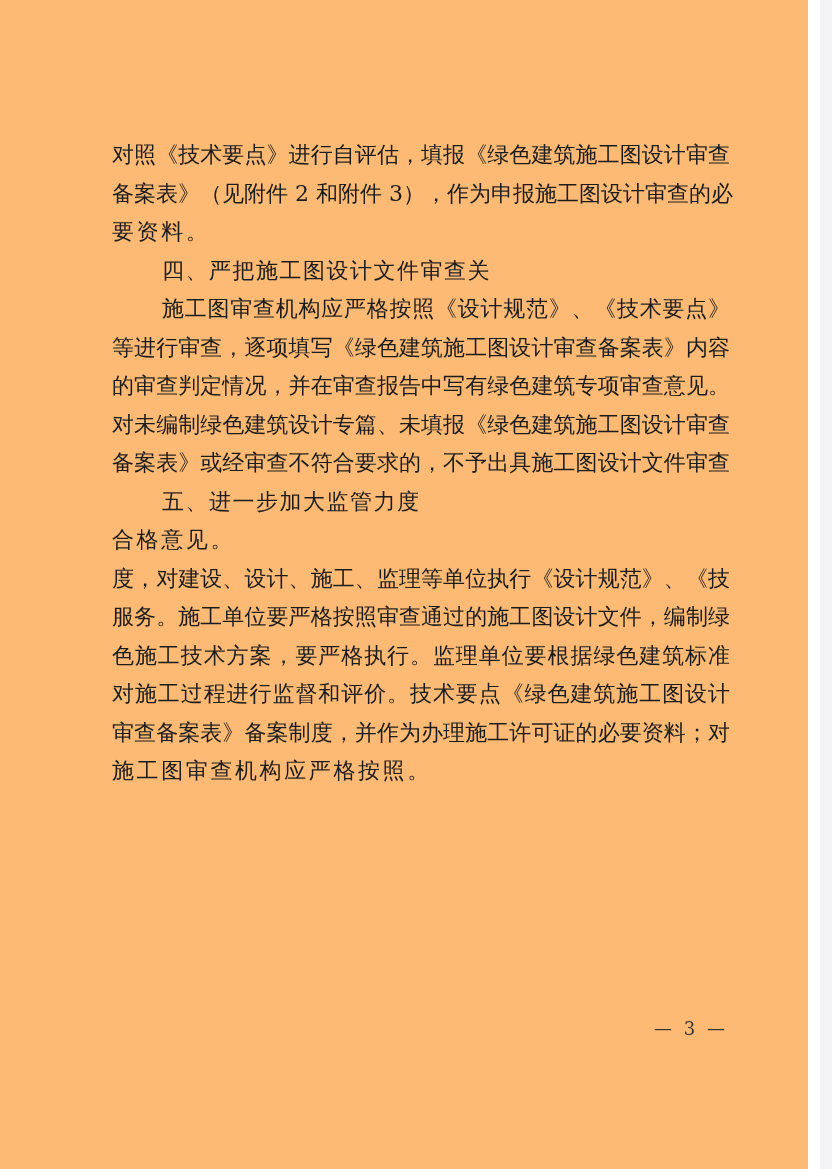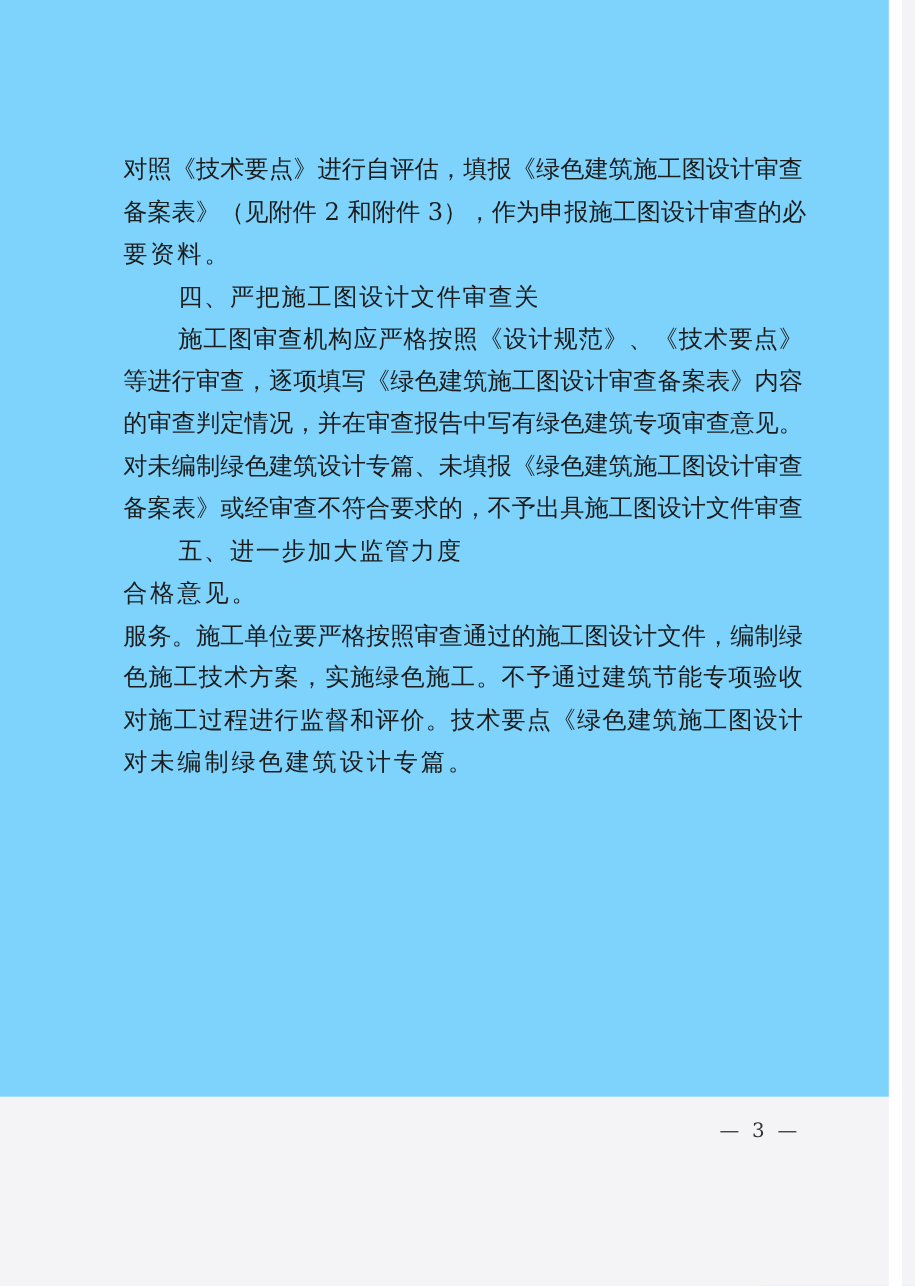--- a/index.html
+++ b/index.html
@@ -4,22 +4,22 @@
 <style>
   html, body { margin: 0; padding: 0; }
   body {
     width: 832px; height: 1169px; overflow: hidden;
     background: #f4f4f6;
     font-family: "DejaVu Serif", "Liberation Serif", serif;
     color: #1c1c1c;
     position: relative;
   }
   .page {
-    position: absolute; left: 0; top: 0; width: 820px; height: 997px;
-    background: #7dd3fc;
+    position: absolute; left: 0; top: 0; width: 820px; height: 1169px;
+    background: #fdba74;
   }
   .right-strip {
     position: absolute; right: 0; top: 0; width: 12px; height: 1169px; background: #ffffff;
   }
   .content {
     position: absolute; left: 112px; top: 136px; width: 618px;
   }
   .line {
     height: 38.5px; line-height: 38.5px; font-size: 22px;
     white-space: nowrap; letter-spacing: 2.6px;
@@ -51,20 +51,22 @@
 
     <div class="line indent justify">施工图审查机构应严格按照《设计规范》、《技术要点》</div>
     <div class="line justify">等进行审查，逐项填写《绿色建筑施工图设计审查备案表》内容</div>
     <div class="line justify">的审查判定情况，并在审查报告中写有绿色建筑专项审查意见。</div>
     <div class="line justify">对未编制绿色建筑设计专篇、未填报《绿色建筑施工图设计审查</div>
     <div class="line justify">备案表》或经审查不符合要求的，不予出具施工图设计文件审查</div>
     <div class="line indent heading">五、进一步加大监管力度</div>
 
     <div class="line">合格意见。</div>
 
+    <div class="line justify">度，对建设、设计、施工、监理等单位执行《设计规范》、《技</div>
     <div class="line justify">服务。施工单位要严格按照审查通过的施工图设计文件，编制绿</div>
-    <div class="line justify">色施工技术方案，实施绿色施工。不予通过建筑节能专项验收</div>
+    <div class="line justify">色施工技术方案，要严格执行。监理单位要根据绿色建筑标准</div>
     <div class="line justify">对施工过程进行监督和评价。技术要点《绿色建筑施工图设计</div>
-    <div class="line">对未编制绿色建筑设计专篇。</div>
+    <div class="line justify">审查备案表》备案制度，并作为办理施工许可证的必要资料；对</div>
+    <div class="line">施工图审查机构应严格按照。</div>
   </div>
 
   <div class="page-number">— 3 —</div>
 </div>
 
 </body></html>

